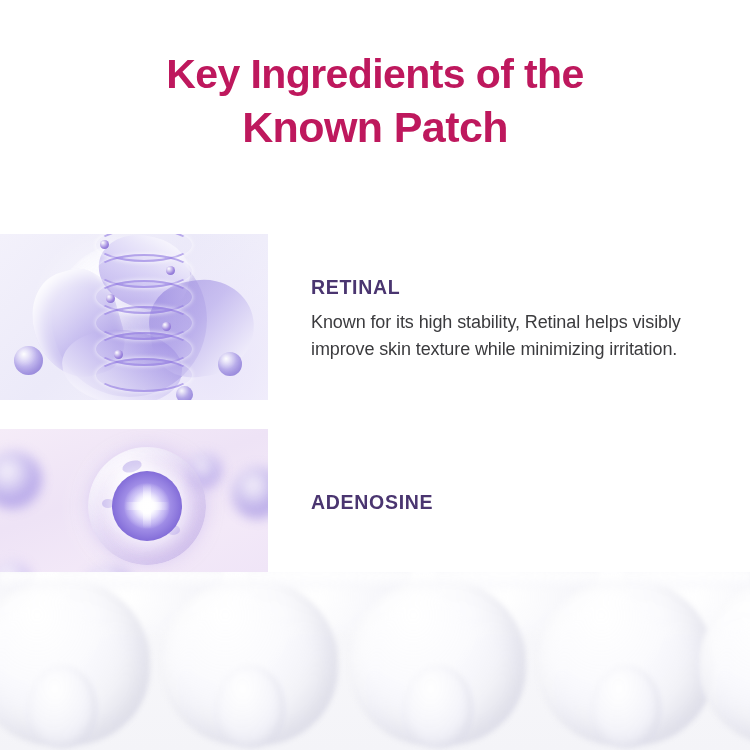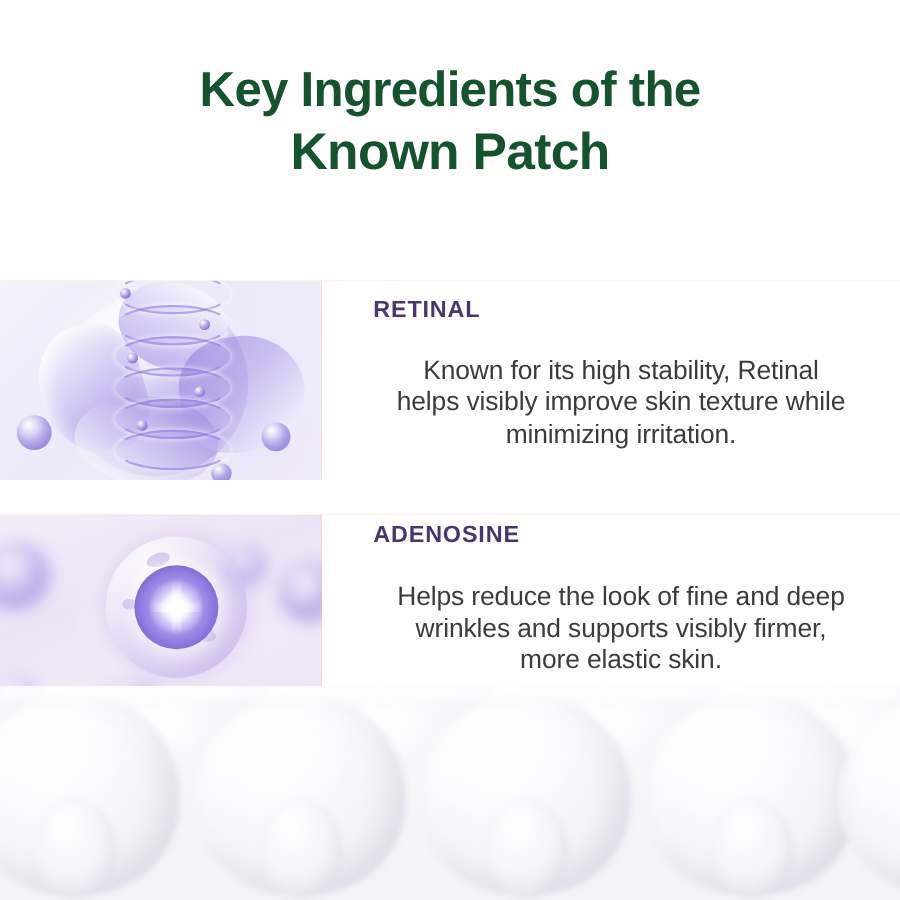--- a/index.html
+++ b/index.html
@@ -13,32 +13,32 @@
   .page{position:relative;width:750px;height:750px;overflow:hidden;background:#fff;}
 
   
   .header{
     position:absolute;left:0;top:0;width:750px;height:234px;
     background:#ffffff;
     display:flex;flex-direction:column;align-items:center;justify-content:flex-start;
     padding-top:50px;box-sizing:border-box;
   }
   .title-line{
-    color:#14532d;
+    color:#be185d;
     font-weight:bold;
     font-size:41px;
     letter-spacing:-0.6px;
     line-height:48px;
     text-align:center;
     white-space:nowrap;
   }
   .title-line.two{font-size:43px;margin-top:5px;}
 
   
-  .row{position:absolute;left:0;width:750px;display:flex;background:#fdba74;overflow:hidden;}
+  .row{position:absolute;left:0;width:750px;display:flex;background:#737373;overflow:hidden;}
   .row-retinal{top:234px;height:166px;}
   .row-adenosine{top:429px;height:157px;}
 
   .thumb{position:relative;width:268px;height:100%;overflow:hidden;flex:0 0 268px;}
 
   
   .art-dna{
     width:100%;height:100%;
     background:
       radial-gradient(circle at 42% 46%, rgba(255,255,255,.85) 0%, rgba(255,255,255,0) 46%),
@@ -145,23 +145,22 @@
 
   
   .copy{flex:1 1 auto;background:#ffffff;padding:0 26px 0 43px;box-sizing:border-box;
         display:flex;flex-direction:column;justify-content:center;}
   .row-retinal .copy{padding-top:4px;}
   .ing-name{
     color:#4a3570;font-weight:bold;font-size:19.5px;letter-spacing:.7px;
     margin:0 0 11px 0;line-height:22px;
   }
   .ing-desc{
-    color:#3b3b3e;font-size:22px;line-height:26.5px;margin:16px;
+    color:#3b3b3e;font-size:18px;line-height:26.5px;margin:0;
     letter-spacing:-0.1px;
-    text-align:center;
   }
 
   
   .product{
     position:absolute;left:0;top:572px;width:750px;height:178px;overflow:hidden;
     background:linear-gradient(180deg,#fdfdfe 0%,#f7f7fa 40%,#f4f4f8 100%);
   }
   .prod-blur{position:absolute;inset:0;filter:blur(2.5px);}
   .blister{
     position:absolute;top:6px;width:176px;height:168px;border-radius:50% 50% 46% 46%;
@@ -241,21 +240,20 @@
           <span class="cell-spot sp2"></span>
           <span class="cell-spot sp3"></span>
           <div class="cell-inner">
             <div class="cell-core"></div>
           </div>
         </div>
       </div>
     </div>
     <div class="copy">
       <div class="ing-name">ADENOSINE</div>
-      <p class="ing-desc">Helps reduce the look of fine and deep wrinkles and supports visibly firmer, more elastic skin.</p>
     </div>
   </div>
 
   <div class="product">
     <div class="prod-blur">
       <div class="blister-top t0"></div>
       <div class="blister-top t1"></div>
       <div class="blister-top t2"></div>
       <div class="blister-top t3"></div>
       <div class="blister-top t4"></div>

